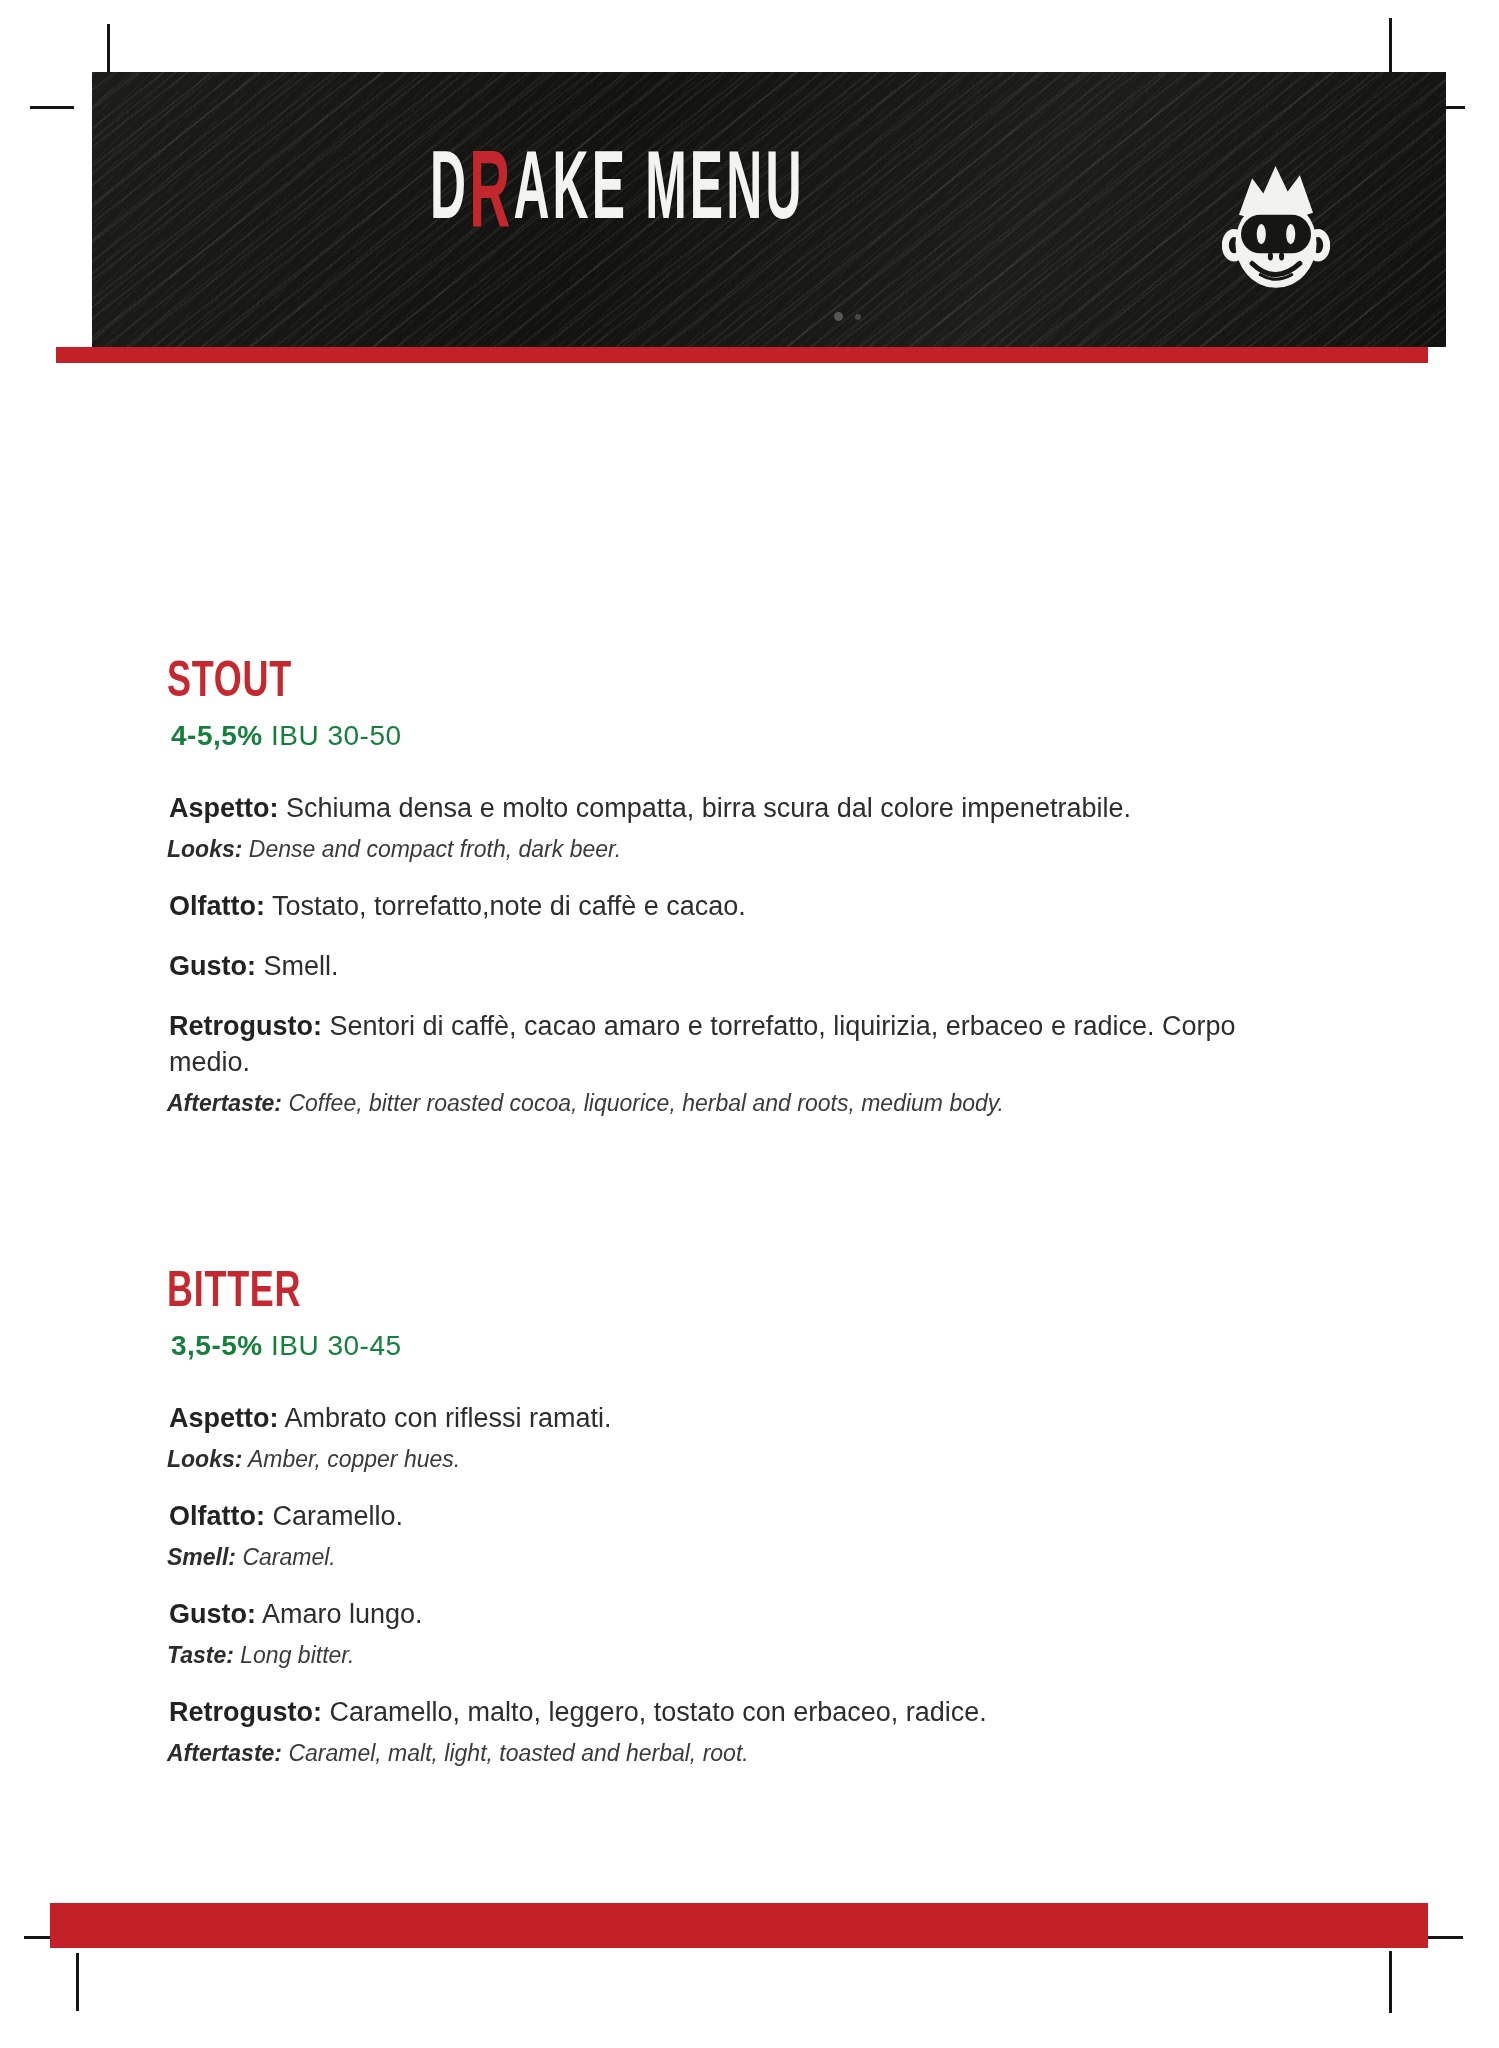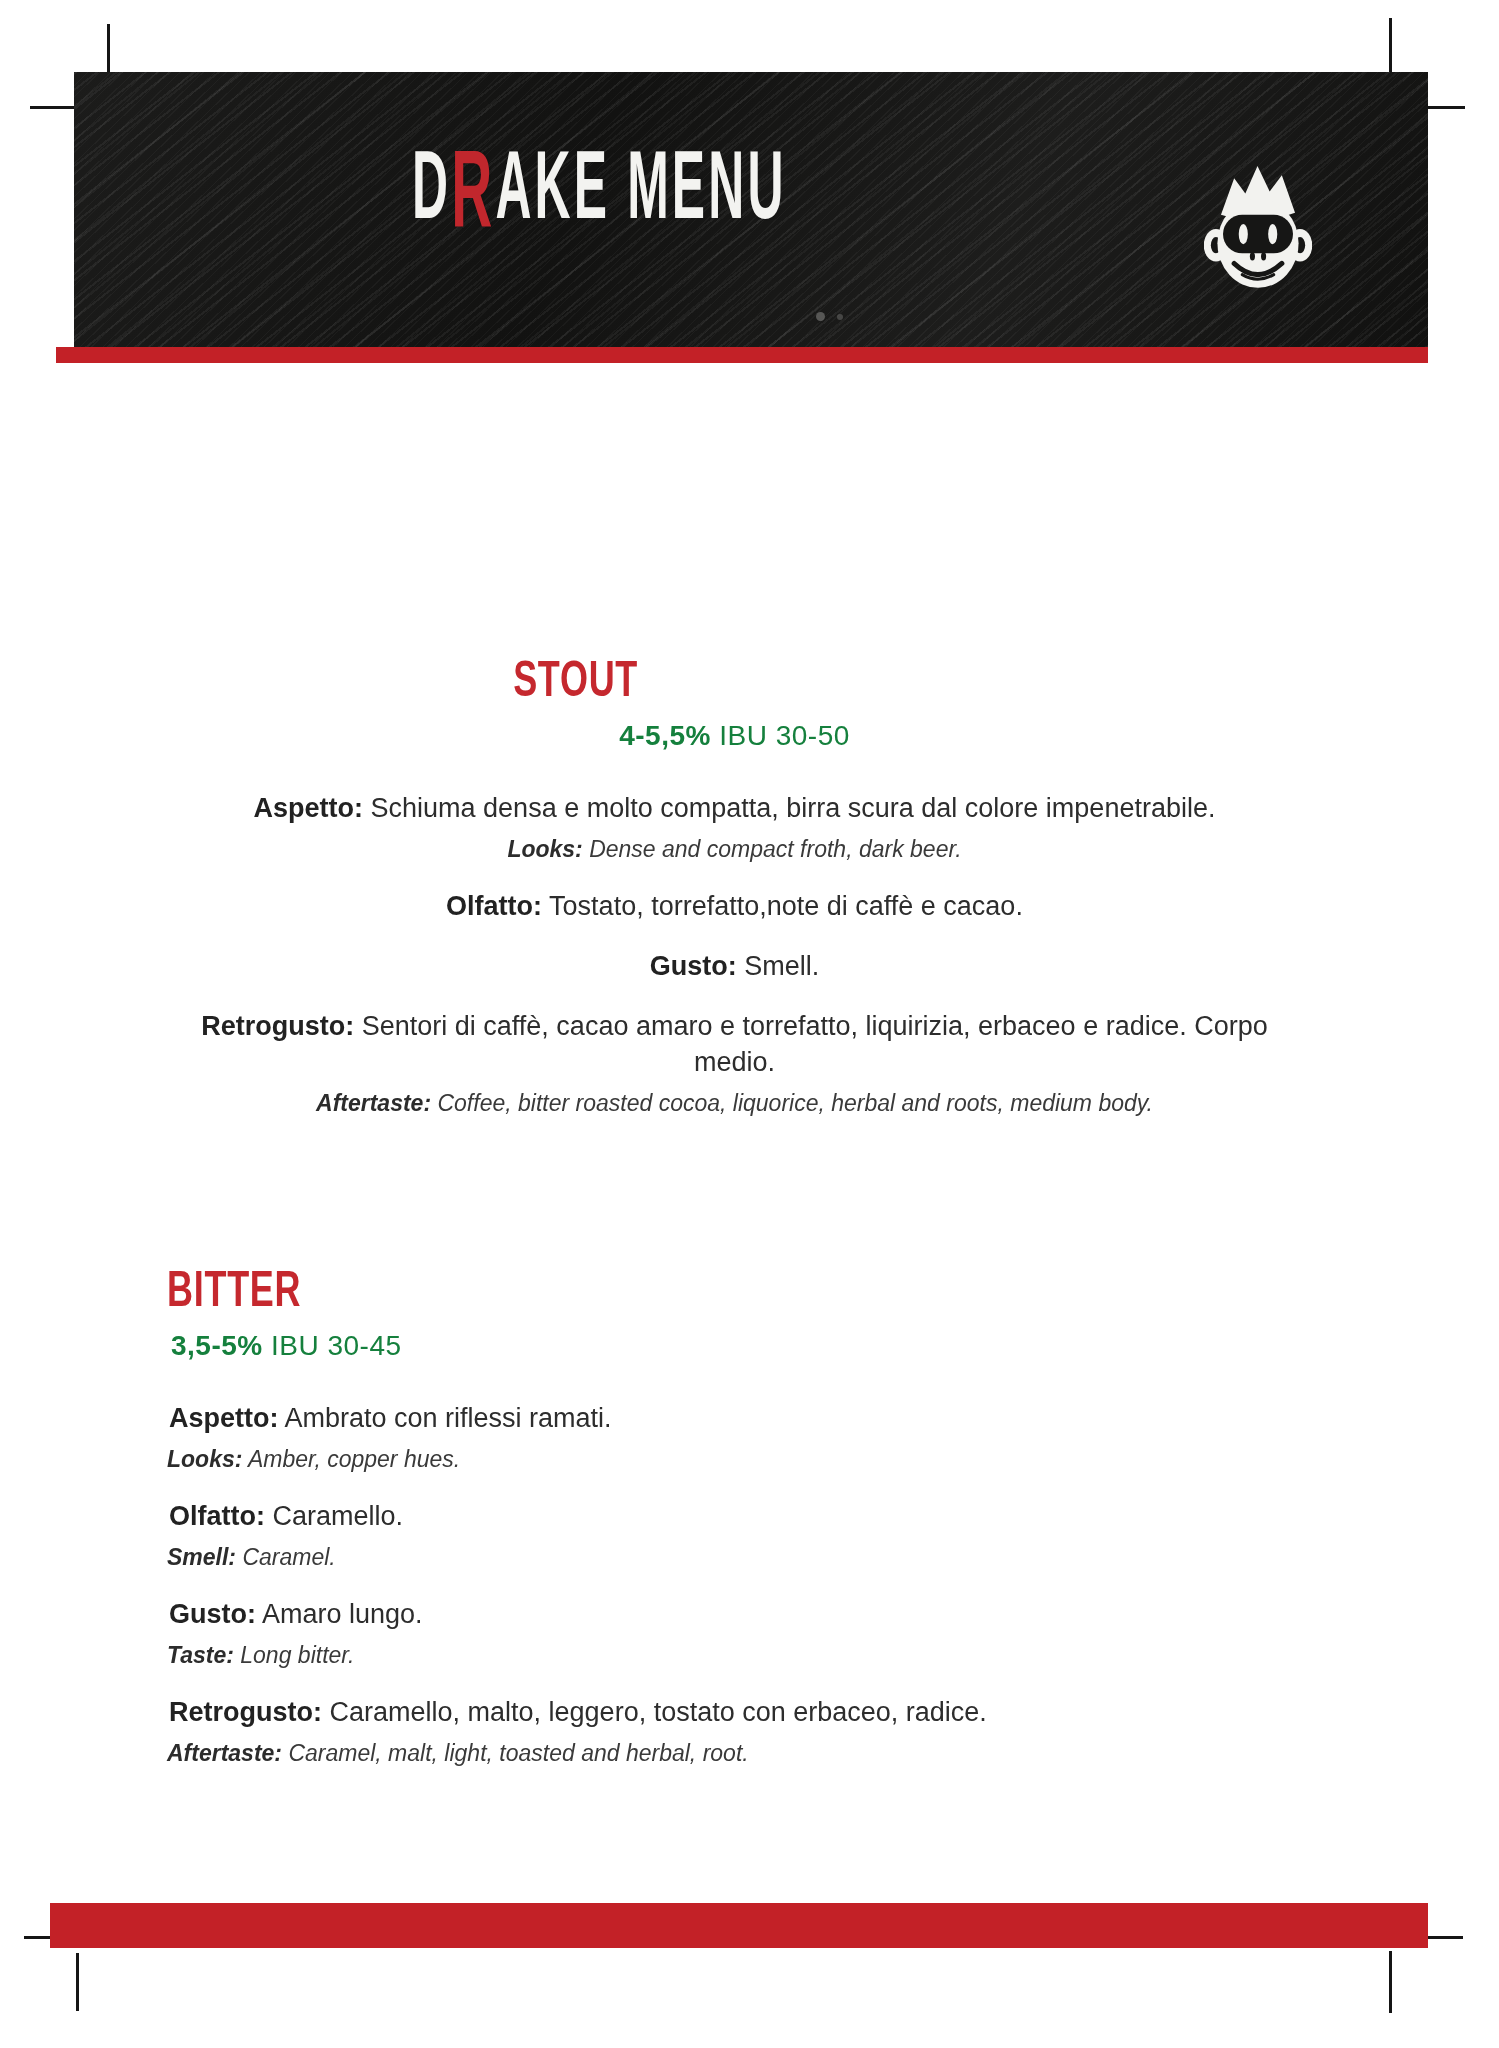--- a/index.html
+++ b/index.html
@@ -10,21 +10,21 @@
   }
   .page{position:absolute;inset:0;}
 
   
   .crop{position:absolute;background:#151515;}
   .crop.h{height:3px;}
   .crop.v{width:3px;}
 
   
   .header{
-    position:absolute;left:74px;top:72px;width:1354px;height:275px;
+    position:absolute;left:92px;top:72px;width:1354px;height:275px;
     background-color:#161615;
     background-image:
       repeating-linear-gradient(-38deg, rgba(255,255,255,0.055) 0 2px, transparent 2px 15px),
       repeating-linear-gradient(-44deg, rgba(255,255,255,0.035) 0 1px, transparent 1px 8px),
       repeating-linear-gradient(141deg, rgba(255,255,255,0.045) 0 2px, transparent 2px 26px),
       linear-gradient(115deg, #1c1c1b 0%, #121211 38%, #1d1d1c 68%, #111110 100%);
     overflow:hidden;
   }
   .title{
     position:absolute;left:338px;top:54px;
@@ -47,21 +47,21 @@
   .banner-label{
     font-size:66px;font-weight:bold;line-height:1;letter-spacing:2px;
     color:var(--banner-red,#b5413d);
     border-bottom:7px solid var(--banner-red,#b5413d);
     padding:0 6px 10px;transform:scaleX(0.6);
   }
   .beer-badge{width:178px;height:178px;flex:0 0 auto;}
 
   
   .section{position:absolute;left:167px;width:1135px;}
-  .section.stout{top:656px;text-align:center;}
+  .section.stout{top:656px;}
   .section.bitter{top:1266px;}
   .beer-name{
     margin:0;font-size:50px;line-height:46px;font-weight:bold;letter-spacing:1px;
     color:var(--heading-red,#c5282e);
     transform:scaleX(0.72);transform-origin:left top;white-space:nowrap;
   }
   .stats{margin:18px 4px 38px;font-size:28px;color:#15803d;letter-spacing:.5px;}
   .stats .abv{font-weight:bold;}
   .attr{margin:0 0 24px;}
   .line-it{margin:2px;font-size:27px;line-height:36px;color:#2d2d2d;}

